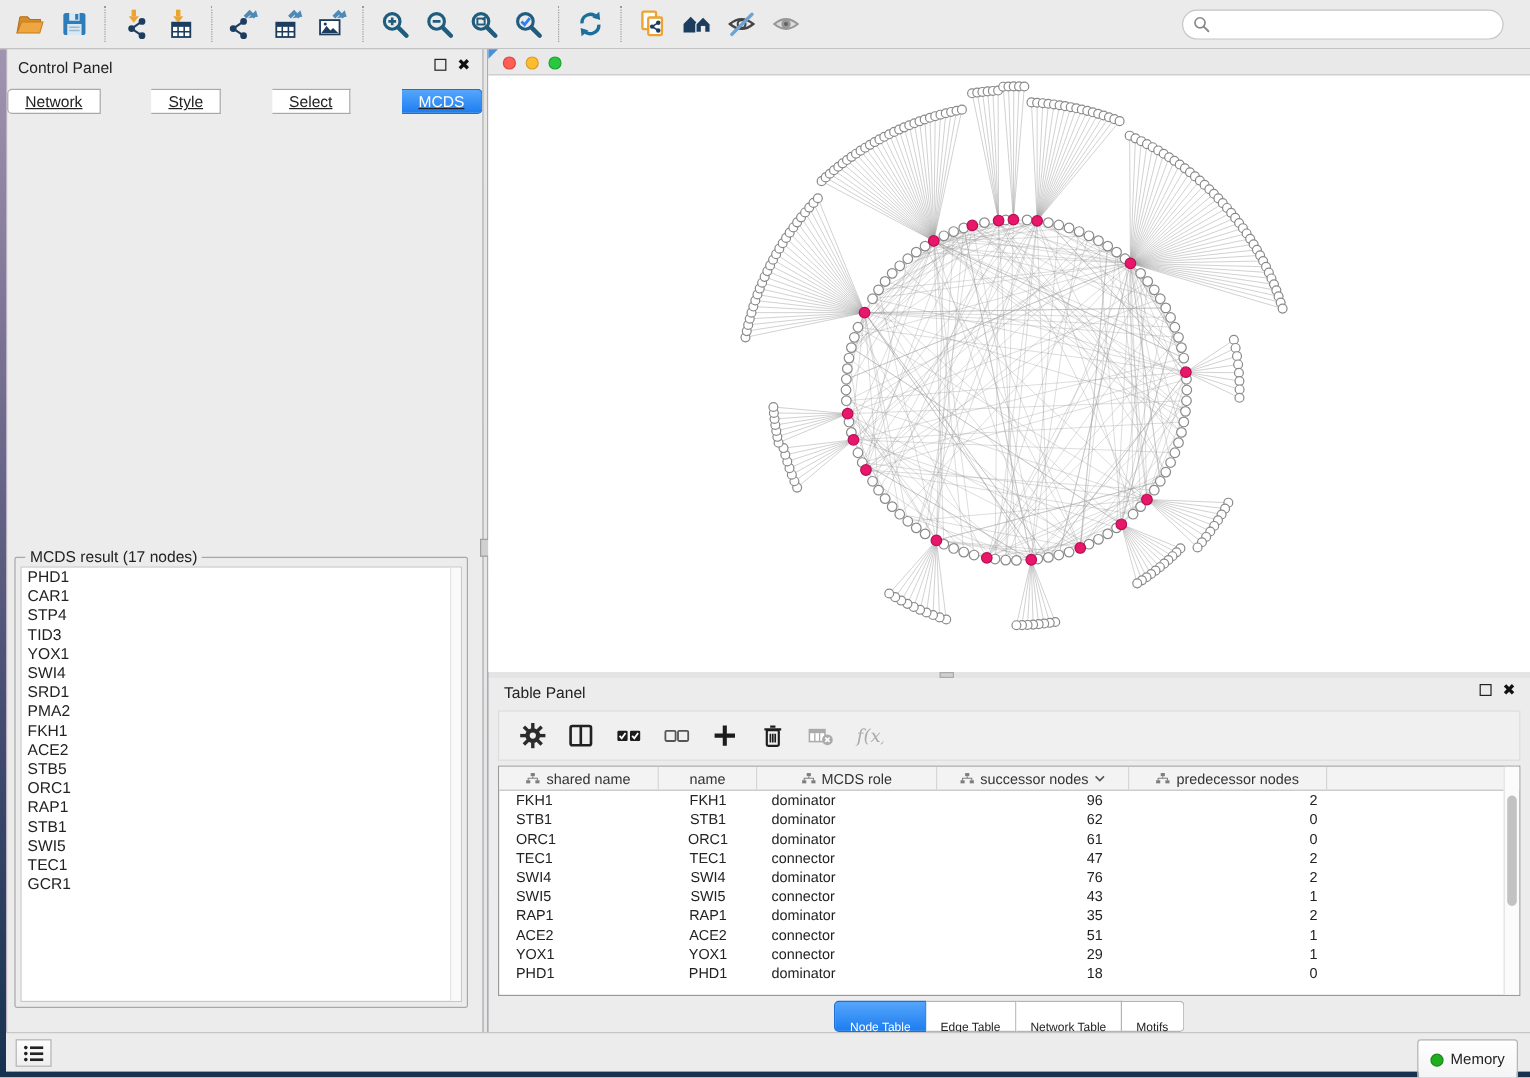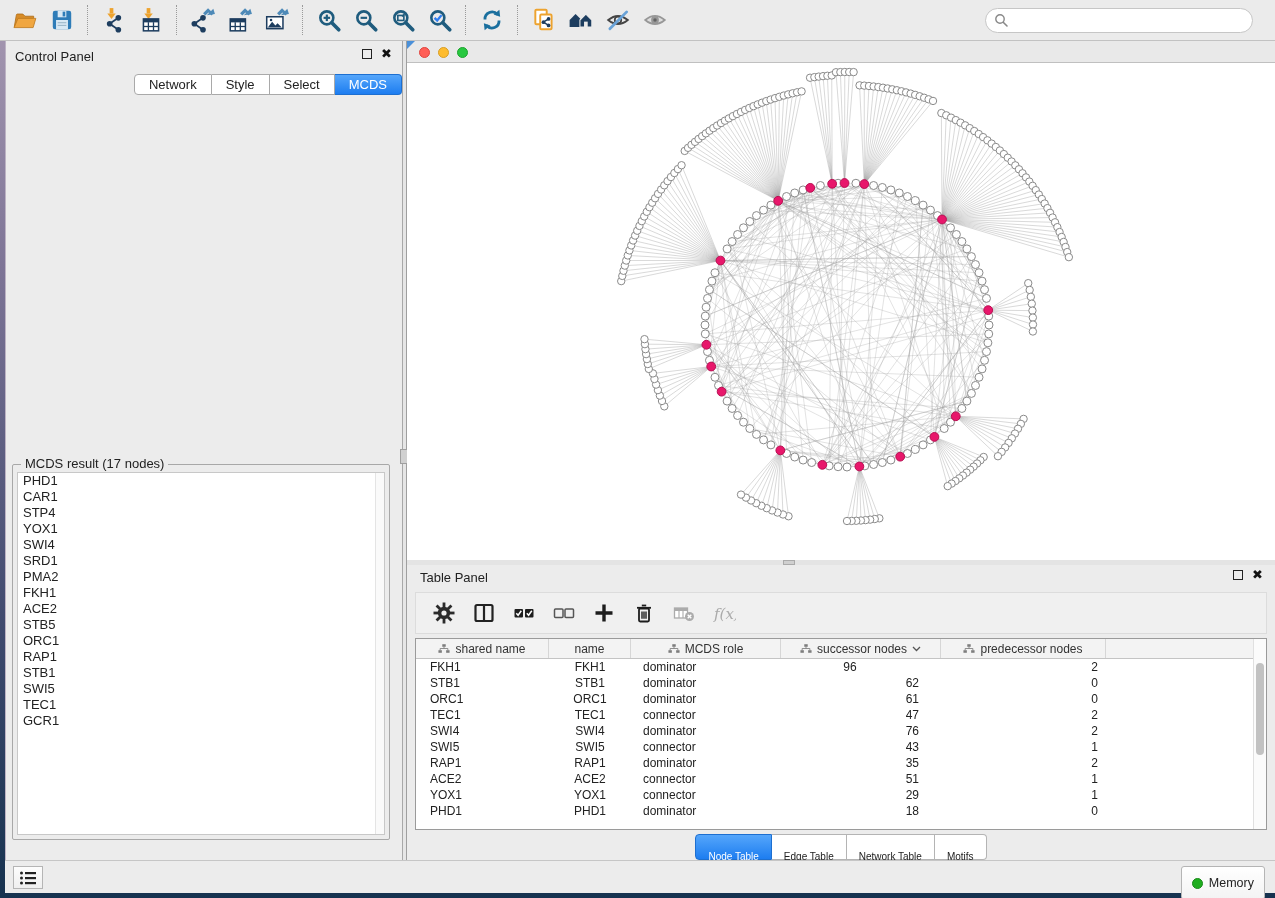--- a/index.html
+++ b/index.html
@@ -24,21 +24,21 @@
 
   
   #control-panel { position:absolute; left:5px; top:41px; width:398px; height:819px;
                    background:#ececec; border-right:1px solid #a8a8a8; border-left:1px solid #bdb3c4; }
   #cp-title { position:absolute; left:9px; top:8px; font-size:13px; color:#222; }
   .panel-btns { position:absolute; top:8px; display:flex; gap:9px; }
   #cp-btns { right:10px; }
   .float-box { width:10px; height:10px; border:1.5px solid #222; display:inline-block; }
   .close-x { font-weight:bold; font-size:13px; line-height:10px; color:#111; }
 
-  .seg-tabs { position:absolute; top:33px; left:0; right:0; display:flex; justify-content:flex-end; }
+  .seg-tabs { position:absolute; top:33px; left:0; right:0; display:flex; justify-content:space-between;text-decoration:underline; }
   .seg-tab { height:21px; padding:0 14px; font-size:13px; line-height:19px; background:#fff;
              border:1px solid #a9a9a9; border-left:none; color:#222; }
   .seg-tab:first-child { border-left:1px solid #a9a9a9; border-radius:4px 0 0 4px; }
   .seg-tab:last-child { border-radius:0 4px 4px 0; }
   .seg-tab.active { background:linear-gradient(180deg,#55a6fb,#1d7df0); color:#fff; border-color:#1d6fd0; }
 
   #cp-inner { position:absolute; left:4px; top:56px; width:390px; height:360px;
               background:#e9e9e9; border:1px solid #d8d8d8; }
   #opt-label { position:absolute; top:17px; width:100%; text-align:center; font-size:13px; }
   #criterion { position:absolute; top:37px; left:39px; width:313px; height:24px;
@@ -305,20 +305,21 @@
         <button class="seg-tab active">MCDS</button>
       </div>
 
 
     <div id="mcds-fieldset">
       <div id="mcds-legend">MCDS result (17 nodes)</div>
       <div id="mcds-list">
         <div class="mcds-item">PHD1</div>
           <div class="mcds-item">CAR1</div>
           <div class="mcds-item">STP4</div>
+          <div class="mcds-item">TID3</div>
           <div class="mcds-item">YOX1</div>
           <div class="mcds-item">SWI4</div>
           <div class="mcds-item">SRD1</div>
           <div class="mcds-item">PMA2</div>
           <div class="mcds-item">FKH1</div>
           <div class="mcds-item">ACE2</div>
           <div class="mcds-item">STB5</div>
           <div class="mcds-item">ORC1</div>
           <div class="mcds-item">RAP1</div>
           <div class="mcds-item">STB1</div>
@@ -1194,21 +1195,21 @@
             </svg>
             <span>predecessor nodes</span>
           </div>
           <div class="nt-hcell" style="flex: 1 1 0%;"></div>
         </div>
       <div id="nt-body">
           <div class="nt-row">
             <div class="nt-cell" style="width: 133px; text-align: left; padding-left: 14px;">FKH1</div>
             <div class="nt-cell" style="width: 82px; text-align: center;">FKH1</div>
             <div class="nt-cell" style="width: 150px; text-align: left; padding-left: 12px;">dominator</div>
-            <div class="nt-cell" style="width: 160px; text-align: center; padding-right: 22px;">96</div>
+            <div class="nt-cell" style="width: 160px; text-align: right; padding-right: 22px;">96</div>
             <div class="nt-cell" style="width: 165px; text-align: right; padding-right: 8px;">2</div>
           </div>
           <div class="nt-row">
             <div class="nt-cell" style="width: 133px; text-align: left; padding-left: 14px;">STB1</div>
             <div class="nt-cell" style="width: 82px; text-align: center;">STB1</div>
             <div class="nt-cell" style="width: 150px; text-align: left; padding-left: 12px;">dominator</div>
             <div class="nt-cell" style="width: 160px; text-align: right; padding-right: 22px;">62</div>
             <div class="nt-cell" style="width: 165px; text-align: right; padding-right: 8px;">0</div>
           </div>
           <div class="nt-row">

